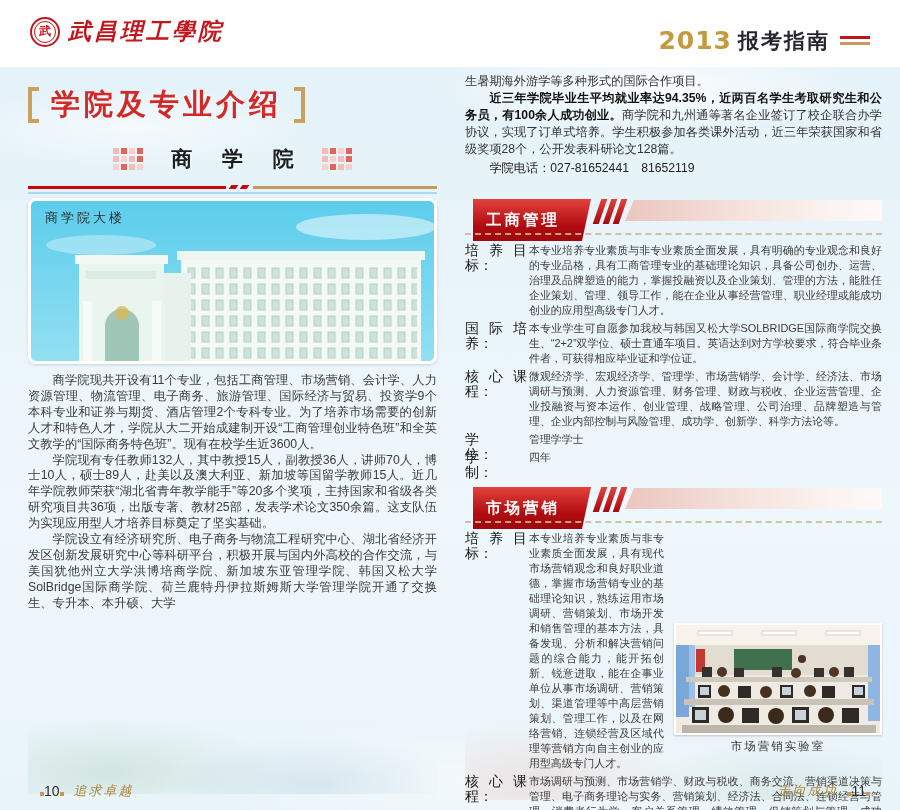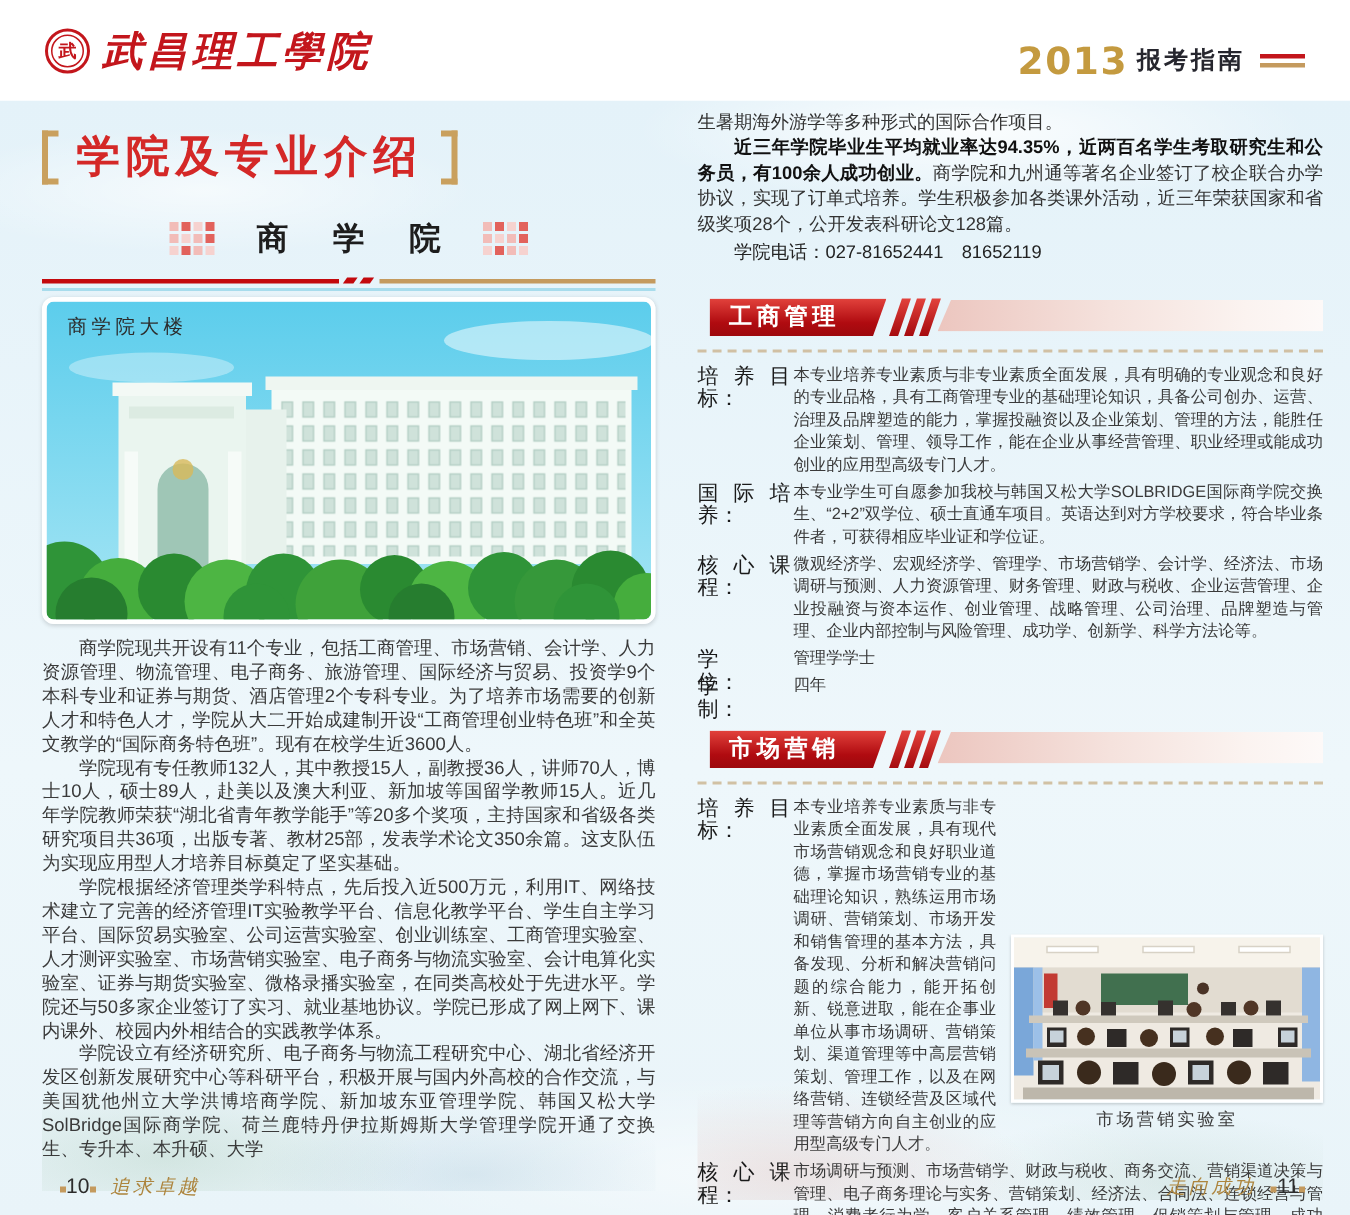--- a/index.html
+++ b/index.html
@@ -8,25 +8,25 @@
     font-family:"Liberation Sans","DejaVu Sans",sans-serif;
     position:relative; overflow:hidden; background:#fff; color:#3c3c3c;
   }
   
   .header { position:absolute; top:0; left:0; width:900px; height:67px; background:#fff; z-index:5; }
   .brand { position:absolute; left:30px; top:16px; display:flex; align-items:center; gap:8px; }
   .seal { width:30px; height:30px; border:2px solid #c3161c; border-radius:50%;
           display:flex; align-items:center; justify-content:center; position:relative; }
   .seal::after { content:""; position:absolute; inset:2px; border:1px solid #c3161c; border-radius:50%; }
   .seal span { color:#c3161c; font-size:12px; font-weight:bold; font-family:"Liberation Serif",serif; }
-  .uni-name { color:#c3161c; font-size:27px; font-weight:bold; letter-spacing:3px;
+  .uni-name { color:#c3161c; font-size:23px; font-weight:bold; letter-spacing:3px;
               font-family:"Liberation Serif","DejaVu Serif",serif; font-style:italic; }
   .guide { position:absolute; right:30px; top:26px; display:flex; align-items:center; gap:6px; }
   .guide-year { color:#c49a3f; font-size:25px; font-weight:bold; letter-spacing:1px; font-family:"DejaVu Sans",sans-serif; }
-  .guide-title { color:#26262e; font-size:16px; font-weight:bold; letter-spacing:2px; font-family:"Liberation Serif",serif; }
+  .guide-title { color:#26262e; font-size:21px; font-weight:bold; letter-spacing:2px; font-family:"Liberation Serif",serif; }
   .guide-lines { display:flex; flex-direction:column; gap:3px; margin-left:4px; }
   .guide-lines i { display:block; width:30px; height:3px; }
   .guide-lines i.red { background:#c3161c; }
   .guide-lines i.gold { background:#c49a5e; }
 
   
   .content {
     position:absolute; top:67px; left:0; width:900px; height:743px;
     background:
       radial-gradient(ellipse 320px 70px at 72% 20px, rgba(255,255,255,.85), transparent 70%),
@@ -58,21 +58,21 @@
   .dotgrid b:nth-child(even) { background:#e2625c; }
   .dotgrid b:nth-child(3n) { background:#f6d2cf; }
 
   .divider { display:flex; align-items:center; margin-top:12px; height:4px; }
   .divider .seg-red  { flex:1.08; height:3px; background:#c3090d; }
   .divider .slash { width:7px; height:4px; background:#c3090d; transform:skewX(-35deg); margin-left:4px; }
   .divider .seg-gold { flex:1; height:3px; background:#c49a5e; margin-left:5px; }
   .cyan-rule { height:2px; background:#a8dcec; margin-top:3px; }
 
   .photo-frame { margin-top:4px; position:relative; border-radius:8px; overflow:hidden;
-                 border:3px solid #fff; box-shadow:0 1px 3px rgba(0,0,0,.15); width:409px; height:218px; }
+                 border:3px solid #fff; box-shadow:0 1px 3px rgba(0,0,0,.15); width:409px; height:166px; }
   .photo-frame svg { display:block; }
   .photo-caption { position:absolute; left:14px; top:8px; color:#2c2c2c; font-size:13px; letter-spacing:3px;
                    font-family:"Liberation Serif",serif; }
 
   .body-text { margin-top:9px; font-size:12.3px; line-height:15.9px; text-align:justify; color:#3a3a3a; }
   .body-text p { text-indent:2em; }
 
   .page-foot { position:absolute; left:40px; bottom:10px; display:flex; align-items:center; gap:10px; z-index:4; }
   .pgdot { display:inline-block; width:4px; height:4px; background:#c49a5e; }
   .pgnum { color:#2c2c2c; font-size:14px; margin:0 0; }
@@ -80,21 +80,21 @@
            font-family:"Liberation Serif","DejaVu Serif",serif; }
 
   
   .intro { font-size:12.2px; line-height:17px; text-align:justify; color:#333; }
   .intro p.ind { text-indent:2em; }
   .intro .bold { font-weight:bold; color:#111; }
   .phone-line { margin-top:2px; text-indent:2em; font-size:12.2px; color:#222; }
 
   .major { margin-top:22px; }
   .ribbon { position:relative; height:25px; }
-  .ribbon-red { position:absolute; left:8px; top:0; width:118px; height:25px;
+  .ribbon-red { position:absolute; left:8px; top:0; width:118px; height:42px;
       background:linear-gradient(#e2423c, #b00b10 65%, #9d090d);
       clip-path:polygon(0 0, 100% 0, calc(100% - 9px) 100%, 0 100%);
       display:flex; align-items:center; }
   .ribbon-red span { color:#fff; font-size:15.5px; font-weight:bold; letter-spacing:3px; padding-left:13px; white-space:nowrap; }
   .stripe { position:absolute; top:0; width:6px; height:25px; background:linear-gradient(#e2423c,#a50a0e); transform:skewX(-19deg); }
   .stripe.s1 { left:132px; } .stripe.s2 { left:142px; } .stripe.s3 { left:152px; }
   .ribbon-tail { position:absolute; left:160px; right:0; top:1px; height:21px;
       background:linear-gradient(to right, #ecc6bf, #f5e2dd 45%, #fbf3f0 80%, #fdf9f8);
       clip-path:polygon(9px 0, 100% 0, 100% 100%, 0 100%); }
   .dash-rule { margin-top:9px; border-top:2px dashed #cdb896; opacity:.85; }
@@ -231,21 +231,20 @@
           <circle cx="250" cy="210" r="22" fill="#267d2f"></circle>
             <circle cx="360" cy="210" r="22" fill="#2f9438"></circle>
         </g>
       </svg>
       <div class="photo-caption">商学院大楼</div>
     </div>
 
     <div class="body-text">
       <p>商学院现共开设有11个专业，包括工商管理、市场营销、会计学、人力资源管理、物流管理、电子商务、旅游管理、国际经济与贸易、投资学9个本科专业和证券与期货、酒店管理2个专科专业。为了培养市场需要的创新人才和特色人才，学院从大二开始成建制开设“工商管理创业特色班”和全英文教学的“国际商务特色班”。现有在校学生近3600人。</p>
       <p>学院现有专任教师132人，其中教授15人，副教授36人，讲师70人，博士10人，硕士89人，赴美以及澳大利亚、新加坡等国留学教师15人。近几年学院教师荣获“湖北省青年教学能手”等20多个奖项，主持国家和省级各类研究项目共36项，出版专著、教材25部，发表学术论文350余篇。这支队伍为实现应用型人才培养目标奠定了坚实基础。</p>
-      <p>学院根据经济管理类学科特点，先后投入近500万元，利用IT、网络技术建立了完善的经济管理IT实验教学平台、信息化教学平台、学生自主学习平台、国际贸易实验室、公司运营实验室、创业训练室、工商管理实验室、人才测评实验室、市场营销实验室、电子商务与物流实验室、会计电算化实验室、证券与期货实验室、微格录播实验室，在同类高校处于先进水平。学院还与50多家企业签订了实习、就业基地协议。学院已形成了网上网下、课内课外、校园内外相结合的实践教学体系。</p>
       <p>学院设立有经济研究所、电子商务与物流工程研究中心、湖北省经济开发区创新发展研究中心等科研平台，积极开展与国内外高校的合作交流，与美国犹他州立大学洪博培商学院、新加坡东亚管理学院、韩国又松大学SolBridge国际商学院、荷兰鹿特丹伊拉斯姆斯大学管理学院开通了交换生、专升本、本升硕、大学</p>
     </div>
   </div>
 
   <div class="page-right">
     <div class="intro">
       <p>生暑期海外游学等多种形式的国际合作项目。</p>
       <p class="ind"><span class="bold">近三年学院毕业生平均就业率达94.35%，近两百名学生考取研究生和公务员，有100余人成功创业。</span><span>商学院和九州通等著名企业签订了校企联合办学协议，实现了订单式培养。学生积极参加各类课外活动，近三年荣获国家和省级奖项28个，公开发表科研论文128篇。</span></p>
       <p class="phone-line">学院电话：027-81652441　81652119</p>
     </div>

